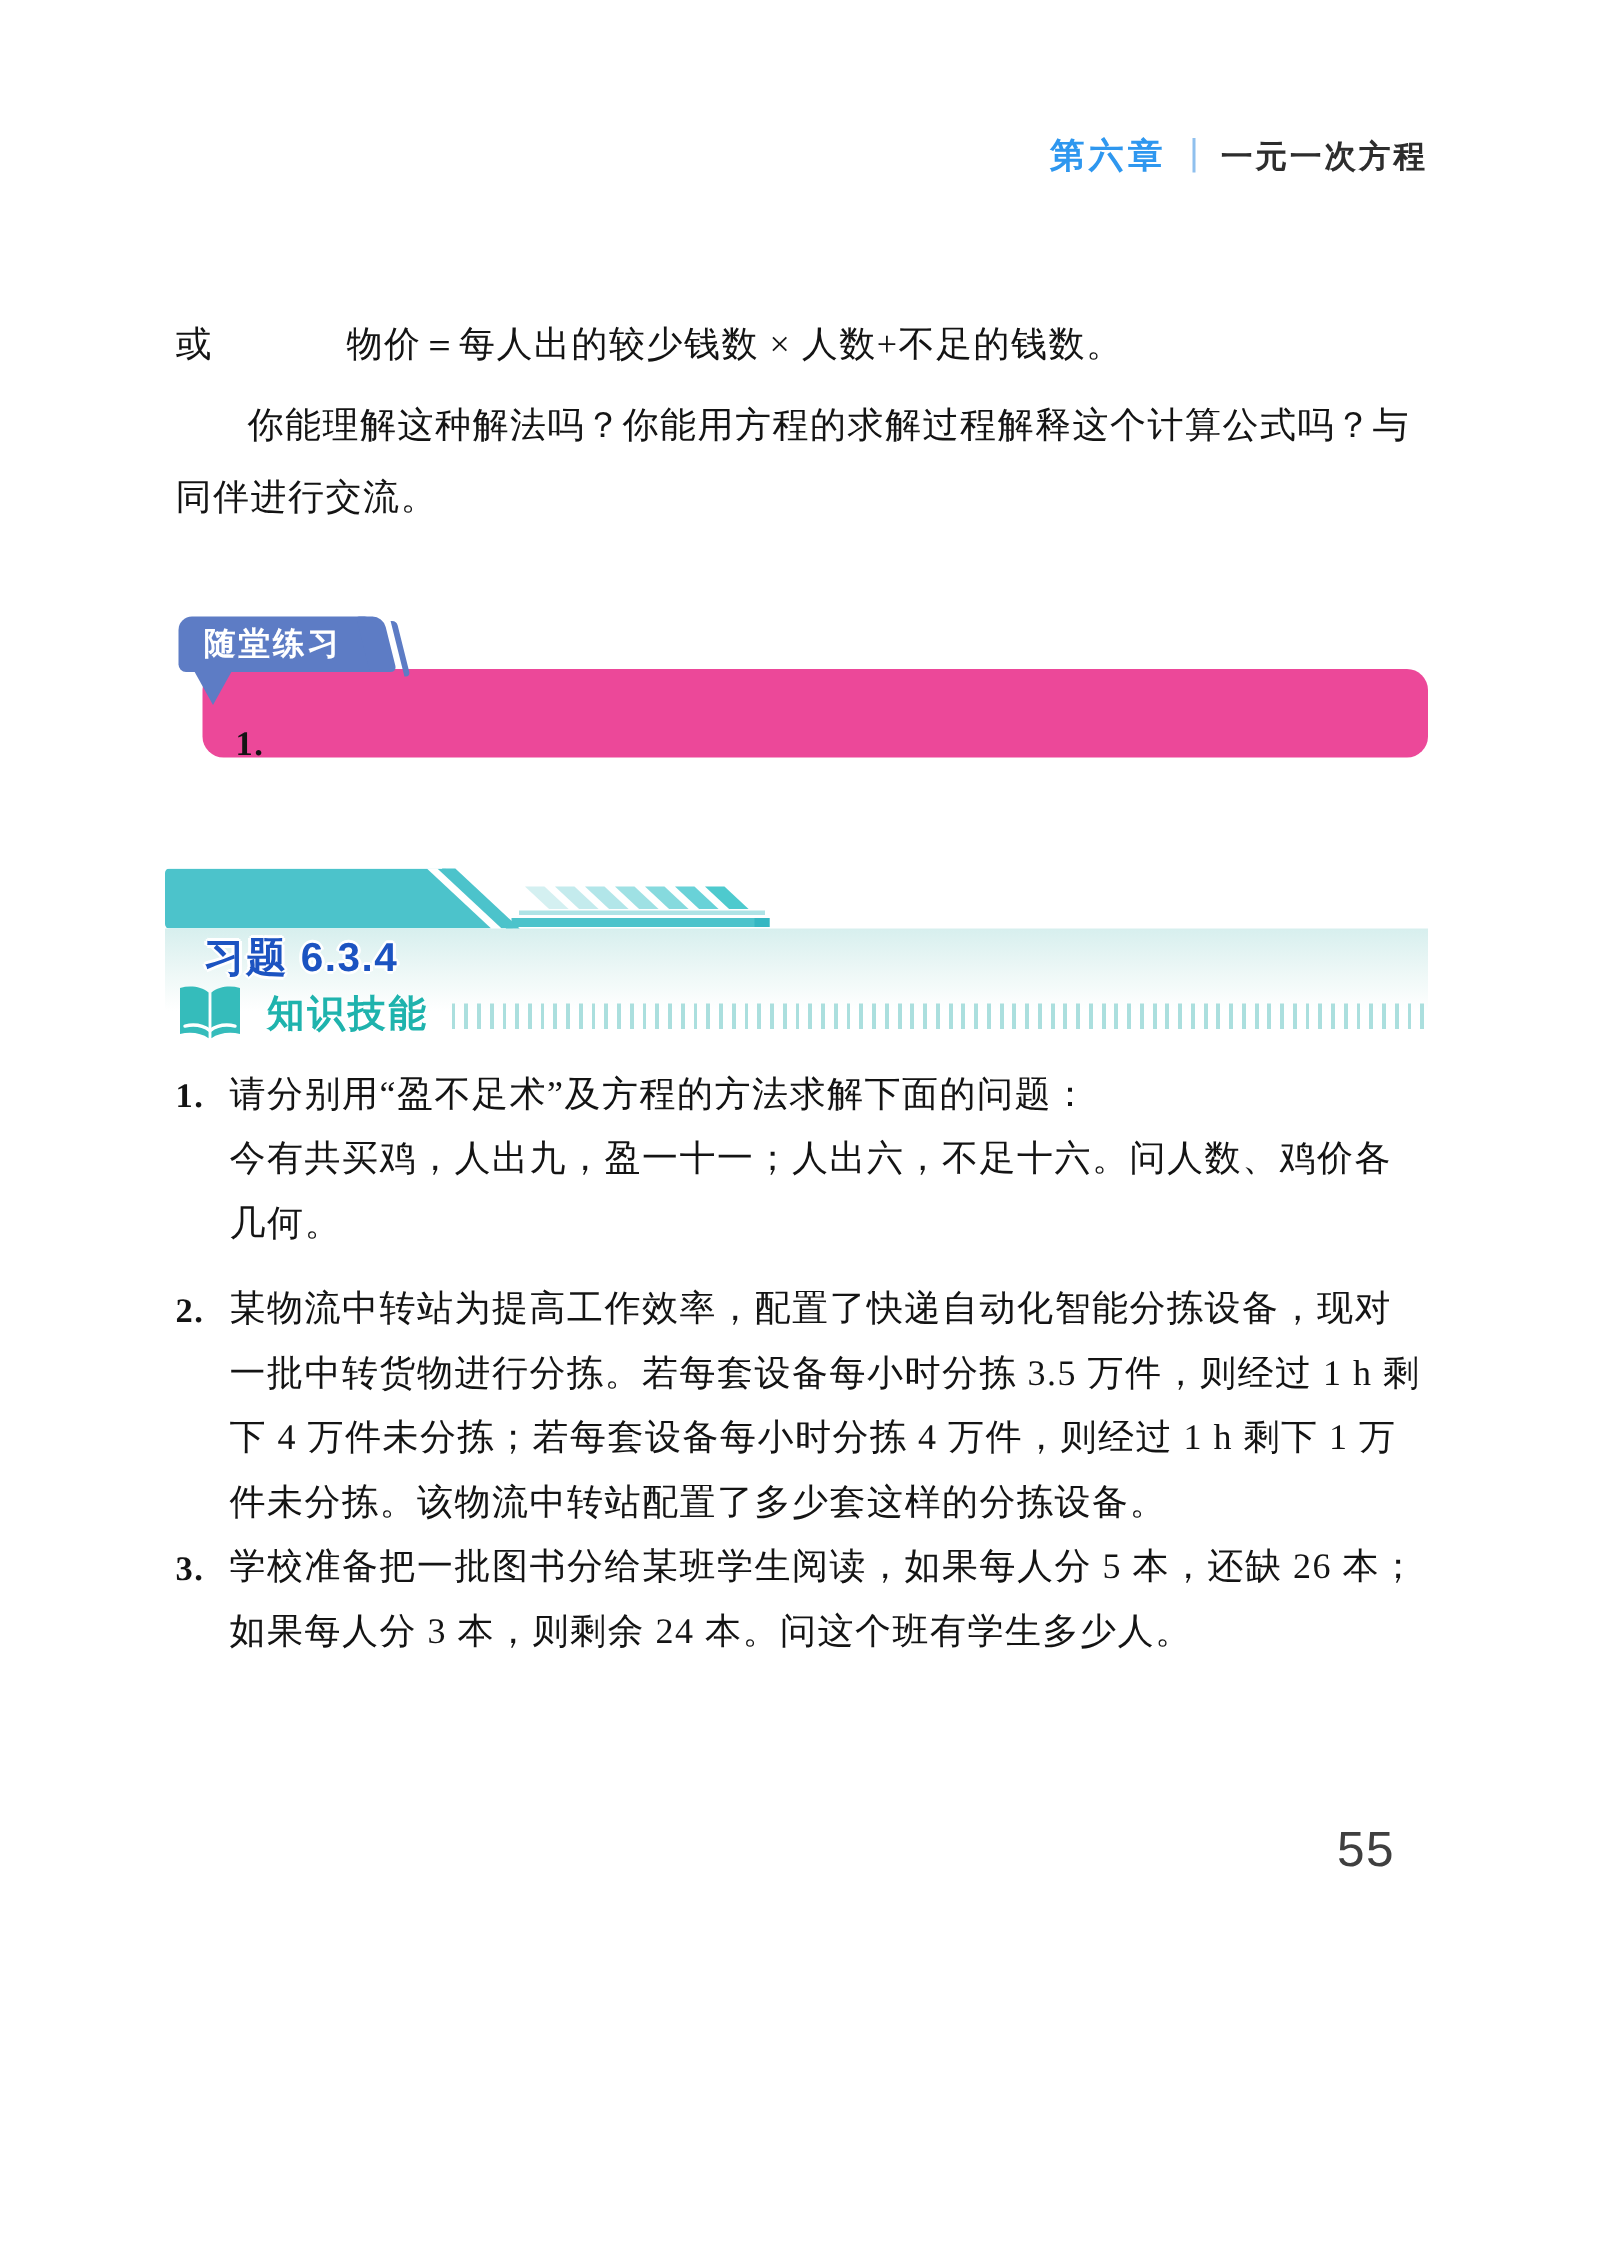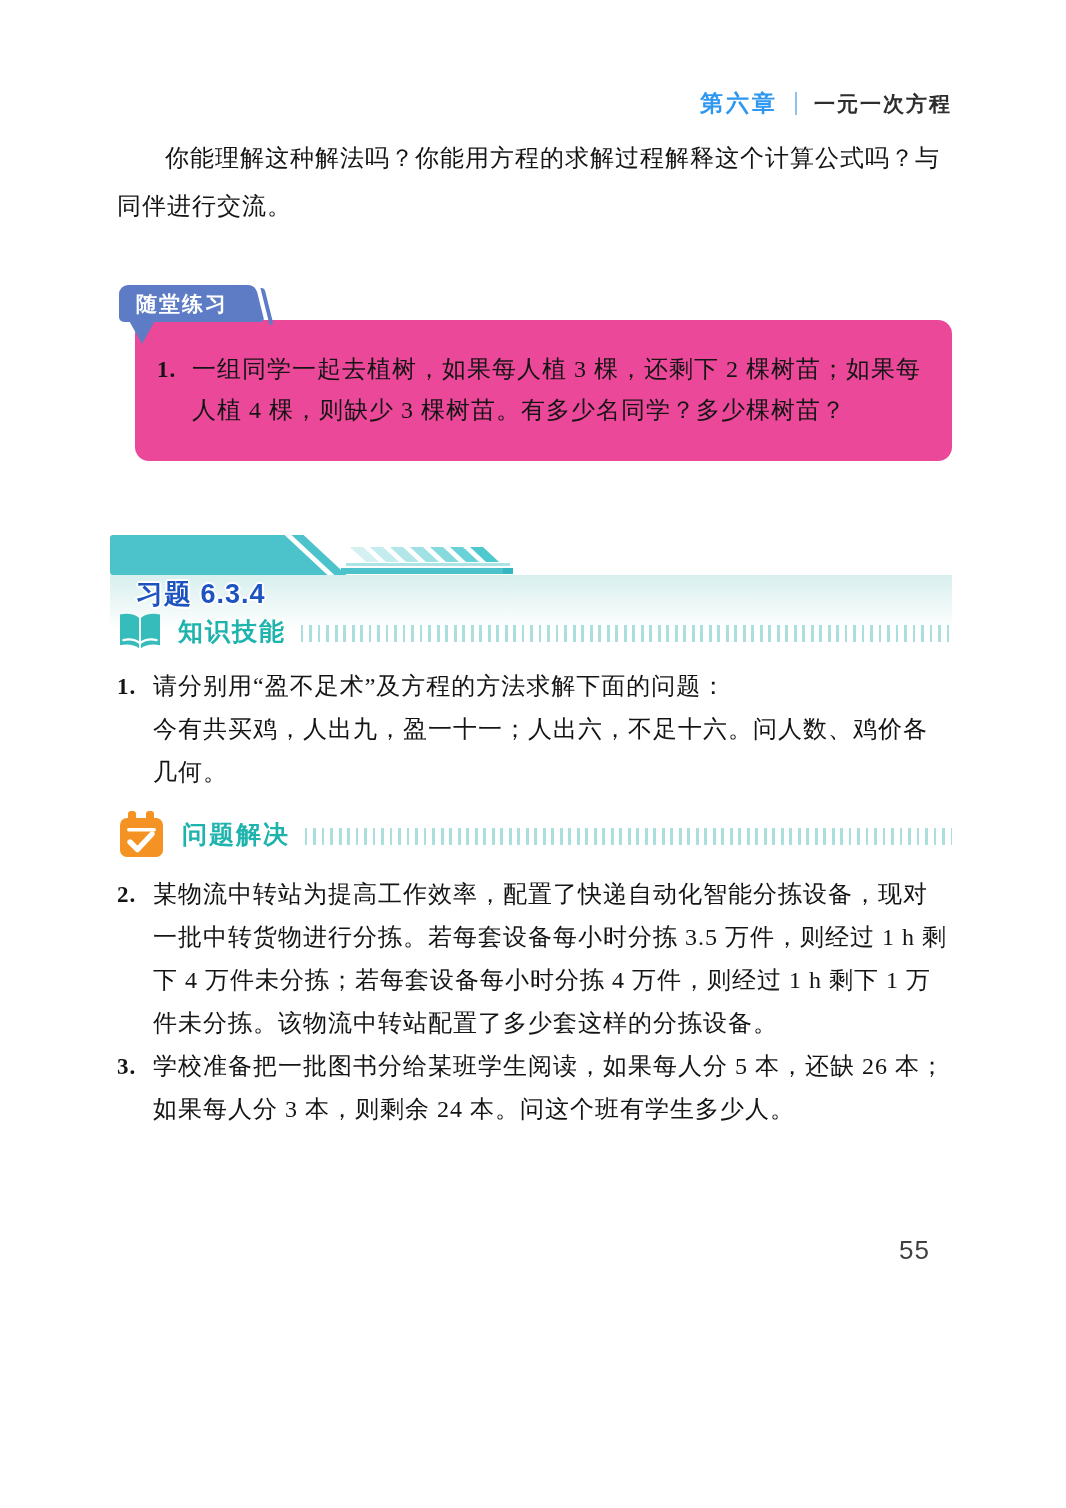--- a/index.html
+++ b/index.html
@@ -99,48 +99,51 @@
     background-image:repeating-linear-gradient(90deg,#abdfde 0,#abdfde 2.5px,transparent 2.5px,transparent 8.5px);
   }
 
   
   .problems { margin-top:14px; }
   .problem { position:relative; padding-left:36px; font-size:24px; line-height:43px; letter-spacing:1px; }
   .problem .num { position:absolute; left:0; top:0; font-weight:700; font-size:23px; }
 
   
   .page-number {
-    position:absolute; right:136px; bottom:70px;
+    position:absolute; right:136px; bottom:84px;
     font-family:"Liberation Sans","DejaVu Sans",sans-serif;
-    font-size:26px; color:#3f3f3f; letter-spacing:1px;
+    font-size:33px; color:#3f3f3f; letter-spacing:1px;
   }
 </style>
 </head>
 <body>
 
 <div class="page">
   <div class="content">
 
     <div class="chapter-header">
       <span class="chapter-label">第六章</span>
       <span class="header-divider"></span>
       <span class="chapter-title">一元一次方程</span>
     </div>
 
+    <div class="formula-line">
+      <span>或</span>
+      <span class="formula">物价＝每人出的较少钱数 × 人数+不足的钱数。</span>
+    </div>
     <div class="intro-para">你能理解这种解法吗？你能用方程的求解过程解释这个计算公式吗？与同伴进行交流。</div>
 
     <div class="practice-box">
       <div class="practice-tag">
         <span>随堂练习</span>
         <i class="tag-edge"></i>
       </div>
       <div class="practice-pointer"></div>
       <div class="box-problem">
         <span class="num">1.</span>
-        <span>一组同学一起去植树，如果每人植 3 棵，还剩下 2 棵树苗；如果每人植 4 棵，则缺少 3 棵树苗。有多少名同学？多少棵树苗？</span>
       </div>
     </div>
 
     <div class="exercise-banner">
       <div class="banner-main"></div>
       <div class="banner-sliver"></div>
       <div class="banner-slash"></div>
       <div class="banner-label">习题 6.3.4</div>
       <div class="banner-stripes">
         <i style="background:#d4f0f1"></i>
@@ -168,33 +171,20 @@
       <span class="ticks"></span>
     </div>
     <div class="problems">
       <div class="problem">
         <span class="num">1.</span>
         <div>请分别用“盈不足术”及方程的方法求解下面的问题：</div>
         <div>今有共买鸡，人出九，盈一十一；人出六，不足十六。问人数、鸡价各几何。</div>
       </div>
     </div>
 
-    <div class="section-header solving">
-      <span class="section-icon">
-        <svg width="50" height="50" viewBox="0 0 50 50">
-          <rect x="11" y="2" width="8" height="14" rx="3" fill="#f49323"></rect>
-          <rect x="29" y="2" width="8" height="14" rx="3" fill="#f49323"></rect>
-          <rect x="3" y="9" width="43" height="39" rx="7" fill="#f49323"></rect>
-          <rect x="10" y="19" width="29" height="3.6" rx="1.8" fill="#ffffff"></rect>
-          <path d="M13 33 L20.5 40.5 L35 25" fill="none" stroke="#ffffff" stroke-width="5.4" stroke-linecap="round" stroke-linejoin="round"></path>
-        </svg>
-      </span>
-      <span class="section-title">问题解决</span>
-      <span class="ticks"></span>
-    </div>
     <div class="problems">
       <div class="problem">
         <span class="num">2.</span>
         <div>某物流中转站为提高工作效率，配置了快递自动化智能分拣设备，现对一批中转货物进行分拣。若每套设备每小时分拣 3.5 万件，则经过 1 h 剩下 4 万件未分拣；若每套设备每小时分拣 4 万件，则经过 1 h 剩下 1 万件未分拣。该物流中转站配置了多少套这样的分拣设备。</div>
       </div>
       <div class="problem">
         <span class="num">3.</span>
         <div>学校准备把一批图书分给某班学生阅读，如果每人分 5 本，还缺 26 本；如果每人分 3 本，则剩余 24 本。问这个班有学生多少人。</div>
       </div>
     </div>

